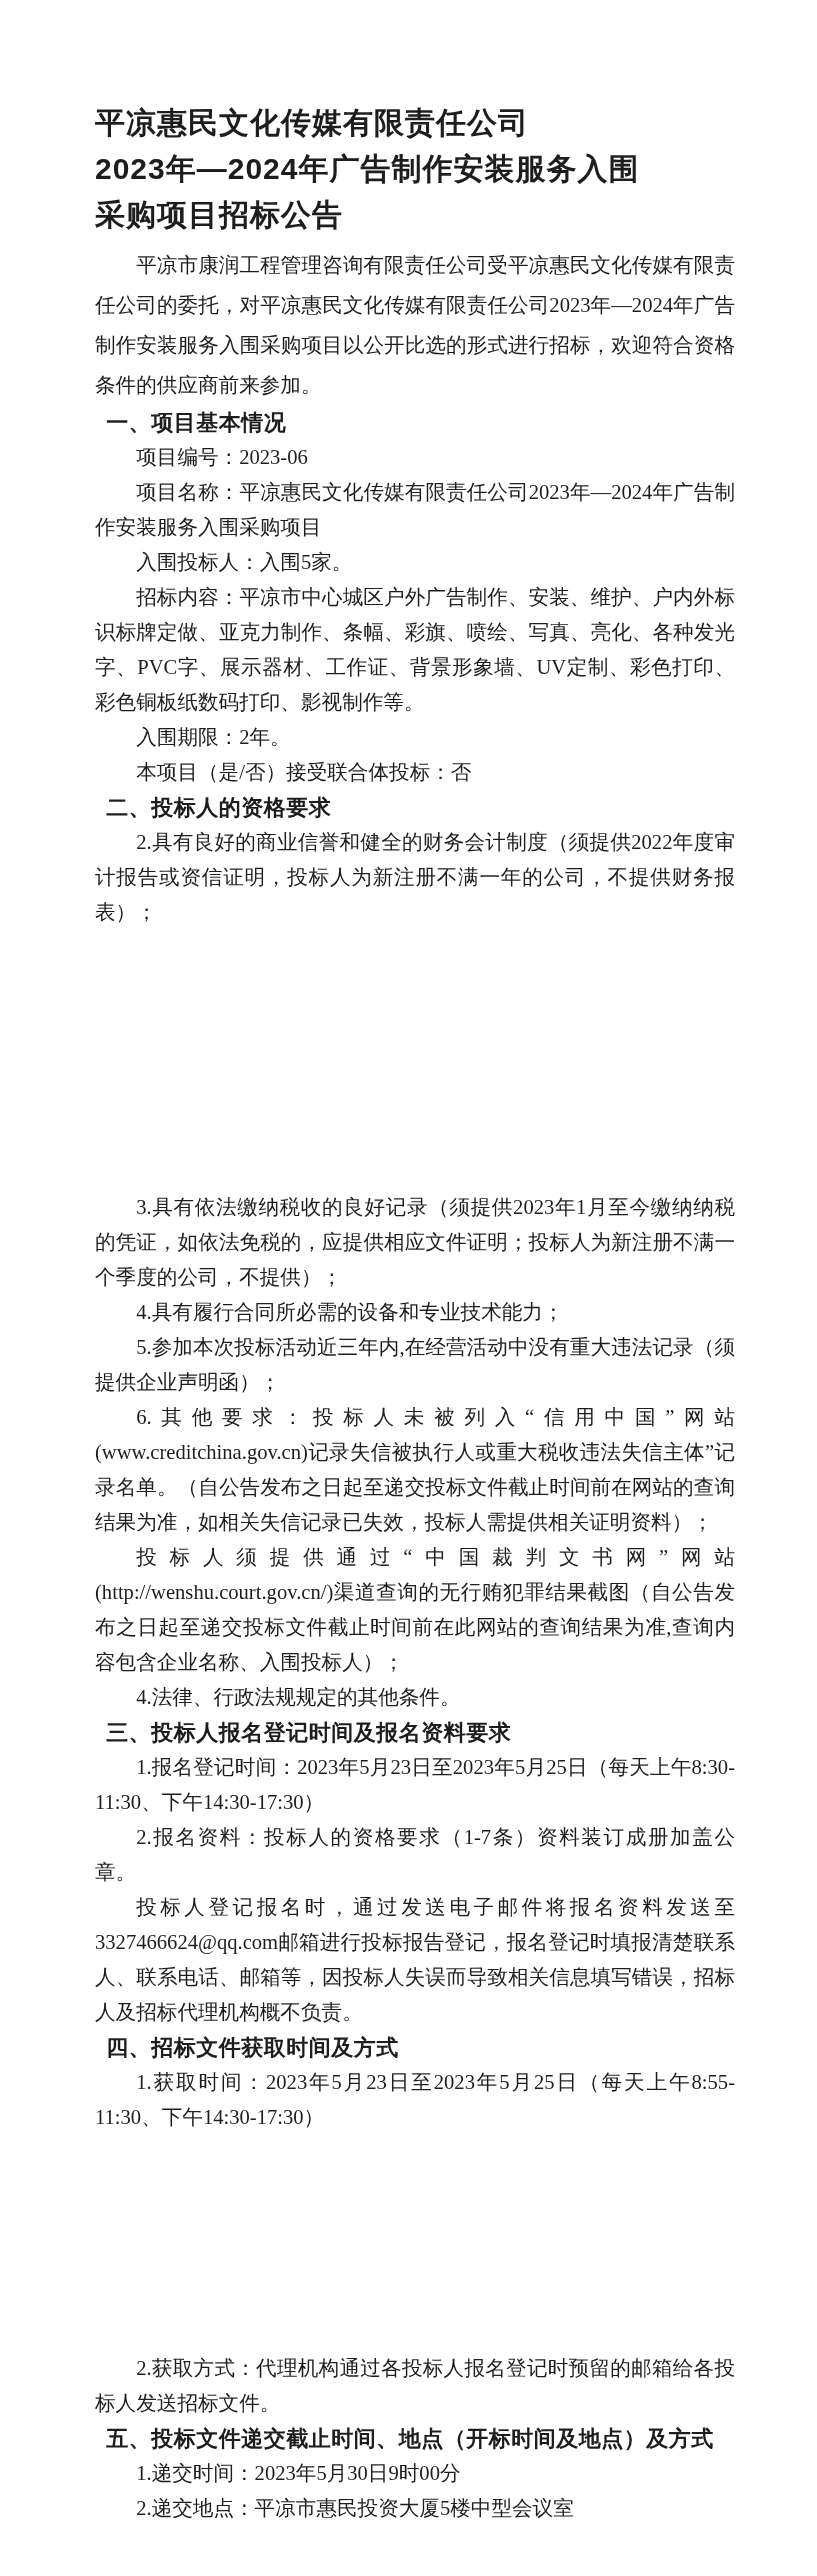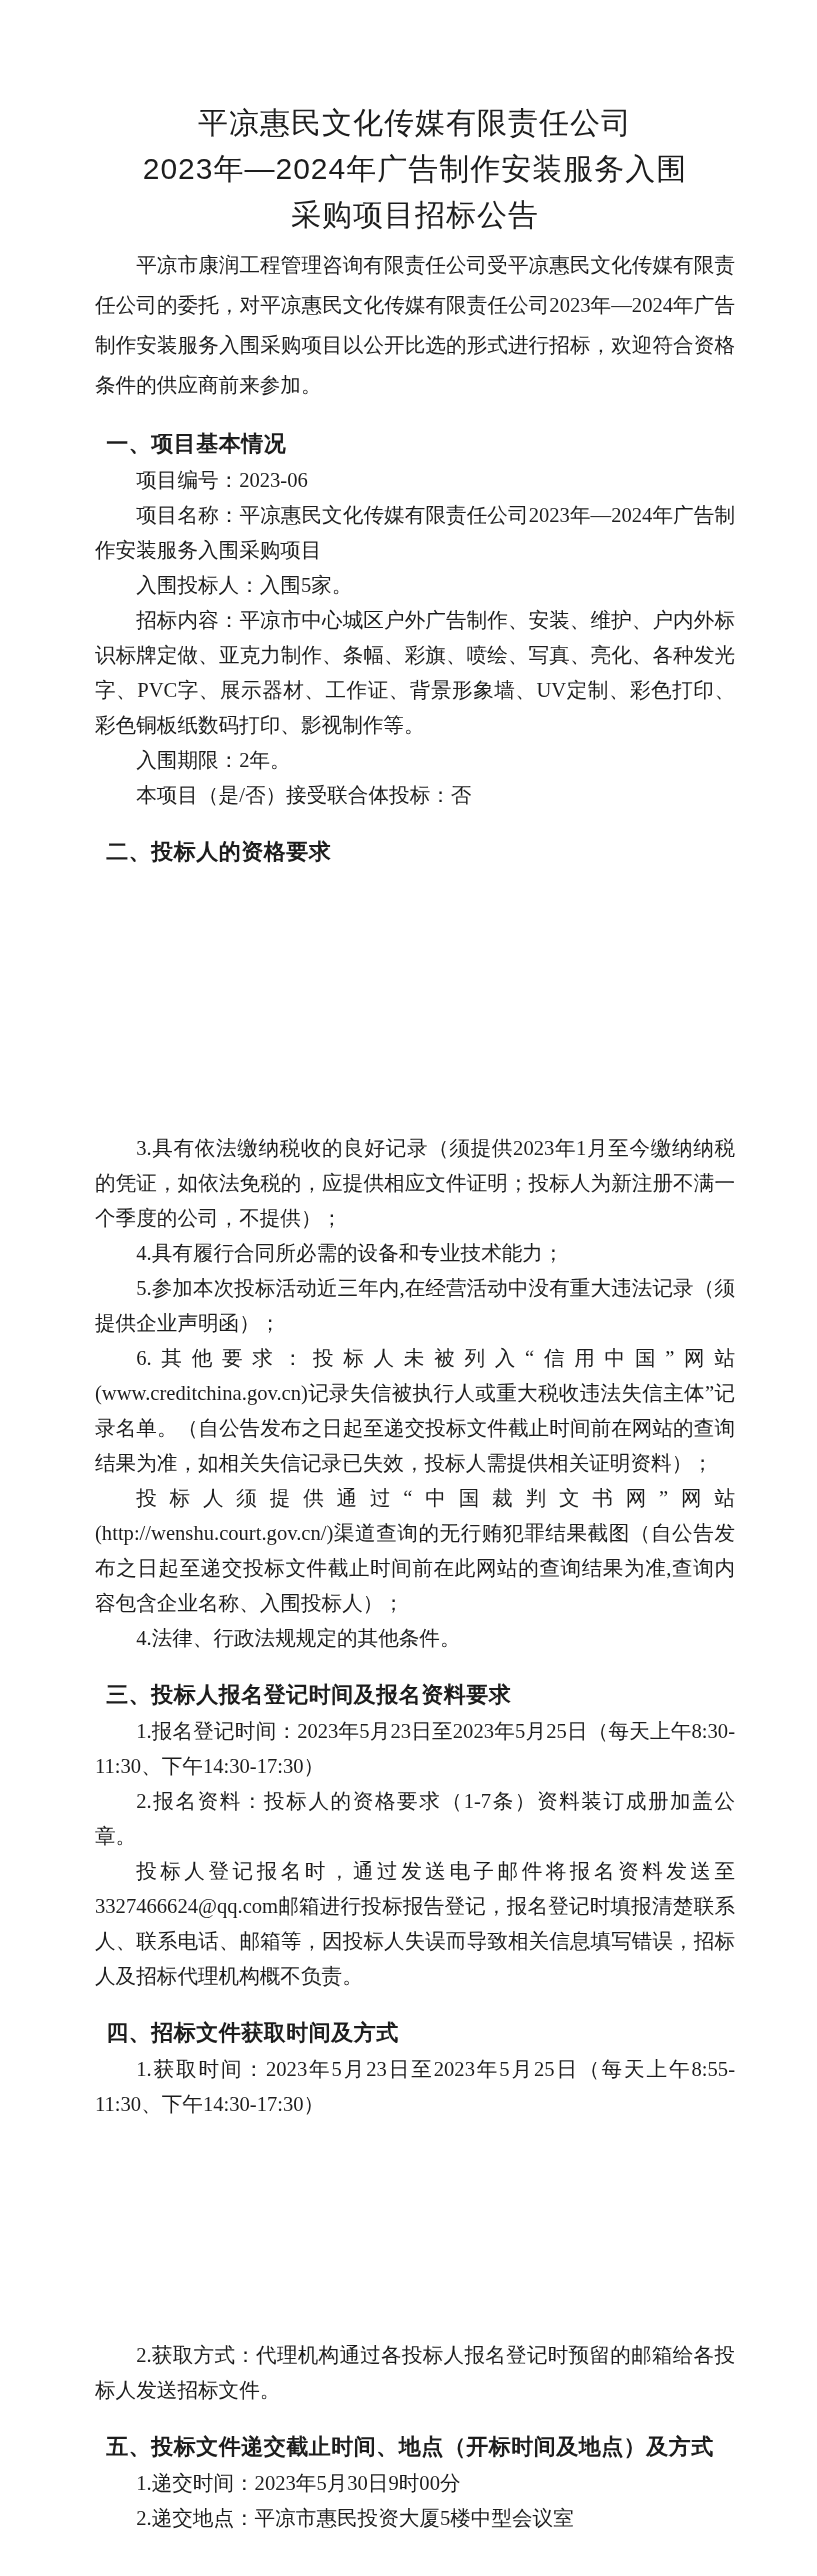--- a/index.html
+++ b/index.html
@@ -16,39 +16,37 @@
     position:absolute;
     left:95px;
     top:100px;
     width:640px;
     font-size:20.6px;
     line-height:35px;
     text-align:justify;
   }
   .title-line{
     font-family:"Liberation Sans","DejaVu Sans",sans-serif;
-    font-weight:normal;
+    font-weight:bold;
     font-size:30px;
     line-height:46px;
-    text-align:center;
     letter-spacing:1px;
   }
   .intro{
     margin-top:7.2px;
     line-height:40px;
     text-indent:2em;
   }
   .sec-heading{
-    font-family:Liberation Mono, monospace;
+    font-family:Liberation Sans, sans-serif;
     font-weight:bold;
     font-size:22px;
     letter-spacing:0.5px;
     padding-left:11.3px;
     line-height:35px;
-    margin-top:23px;
   }
   .item{ text-indent:2em; }
   .gap-a{ height:260px; }
   .gap-b{ height:216px; }
 </style>
 </head>
 <body>
 
 <div class="page">
 
@@ -62,20 +60,21 @@
 
     <div class="sec-heading">一、项目基本情况</div>
     <div class="item">项目编号：2023-06</div>
     <div class="item">项目名称：平凉惠民文化传媒有限责任公司2023年—2024年广告制作安装服务入围采购项目</div>
     <div class="item">入围投标人：入围5家。</div>
     <div class="item">招标内容：平凉市中心城区户外广告制作、安装、维护、户内外标识标牌定做、亚克力制作、条幅、彩旗、喷绘、写真、亮化、各种发光字、PVC字、展示器材、工作证、背景形象墙、UV定制、彩色打印、彩色铜板纸数码打印、影视制作等。</div>
     <div class="item">入围期限：2年。</div>
     <div class="item">本项目（是/否）接受联合体投标：否</div>
 
     <div class="sec-heading">二、投标人的资格要求</div>
+    <div class="item">2.具有良好的商业信誉和健全的财务会计制度（须提供2022年度审计报告或资信证明，投标人为新注册不满一年的公司，不提供财务报表）；</div>
 
     <div class="gap-a"></div>
 
     <div class="item">3.具有依法缴纳税收的良好记录（须提供2023年1月至今缴纳纳税的凭证，如依法免税的，应提供相应文件证明；投标人为新注册不满一个季度的公司，不提供）；</div>
     <div class="item">4.具有履行合同所必需的设备和专业技术能力；</div>
     <div class="item">5.参加本次投标活动近三年内,在经营活动中没有重大违法记录（须提供企业声明函）；</div>
     <div class="item">6.其他要求：投标人未被列入“信用中国”网站(www.creditchina.gov.cn)记录失信被执行人或重大税收违法失信主体”记录名单。（自公告发布之日起至递交投标文件截止时间前在网站的查询结果为准，如相关失信记录已失效，投标人需提供相关证明资料）；</div>
     <div class="item">投标人须提供通过“中国裁判文书网”网站(http://wenshu.court.gov.cn/)渠道查询的无行贿犯罪结果截图（自公告发布之日起至递交投标文件截止时间前在此网站的查询结果为准,查询内容包含企业名称、入围投标人）；</div>
     <div class="item">4.法律、行政法规规定的其他条件。</div>
 

